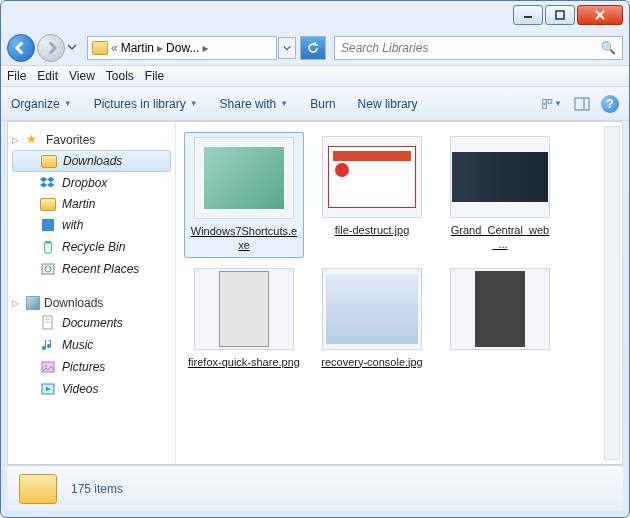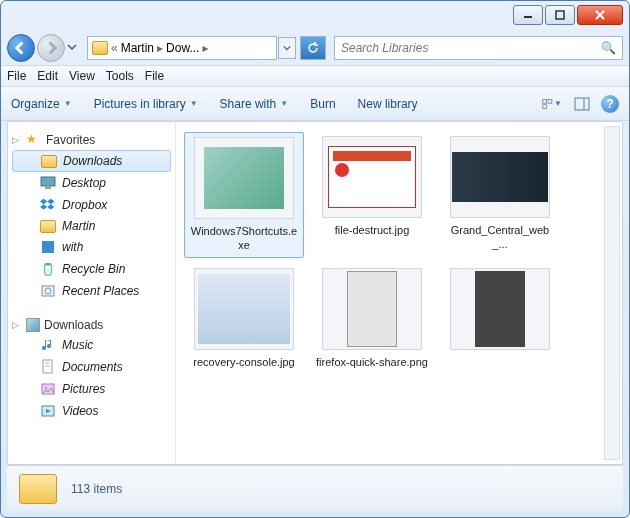--- a/index.html
+++ b/index.html
@@ -49,21 +49,21 @@
   .nav-head { display: flex; align-items: center; gap: 4px; padding: 2px 6px 2px 14px; color: #333; }
   .nav-head .chev { font-size: 9px; color: #888; margin-left: -10px; width:10px; }
   .nav-item { display: flex; align-items: center; gap: 6px; padding: 3px 6px 3px 32px; color: #222; font-style: italic; }
   .nav-item.sel { background: linear-gradient(to bottom, #eaf3fc, #d5e8fa); border: 1px solid #a8cdee; border-radius: 3px; margin: 0 4px; padding-left: 28px; }
   .ico { width: 16px; height: 16px; flex-shrink: 0; }
   .ico-star { color: #f2b20c; }
   .ico-fold { width: 16px; height: 13px; background: linear-gradient(to bottom,#fde9a8,#f0c44c); border: 1px solid #c89a2b; border-radius: 2px; }
   .ico-lib { width: 14px; height: 14px; border: 1px solid #7a9; background: linear-gradient(135deg,#bde,#69b); }
 
   .content { flex: 1; position: relative; padding: 10px 8px; overflow: auto; }
-  .filegrid { display: flex; flex-wrap: wrap; gap: 6px 8px; align-content: flex-start; }
+  .filegrid { display: flex; flex-wrap: wrap; gap: 6px 8px; align-content: flex-start; text-decoration: underline; }
   .file { width: 120px; display: flex; flex-direction: column; align-items: center; padding: 4px; font-size: 11px; text-align: center; }
   .file.sel { border: 1px solid #7fb2e5; background: #e8f2fc; border-radius: 2px; }
   .thumb { width: 100px; height: 82px; border: 1px solid #d0d7e0; background: #f3f5f8; display: flex; align-items: center; justify-content: center; overflow: hidden; margin-bottom: 6px; }
   .file-label { word-break: break-all; line-height: 1.25; max-width: 115px; color: #222; }
   .t-green { background: linear-gradient(135deg,#9dd1c3,#5aa890); }
   .t-red { background: #fff; border: 1px solid #b33; position: relative; }
   .t-red::before { content:""; position:absolute; top:4px; left:4px; right:4px; height:10px; background:#d84c2e; }
   .t-dark { background: linear-gradient(to right,#2a3b48,#1a252e); }
   .t-blue { background: linear-gradient(to bottom,#dfe9f5,#b8cde4); }
   .t-phone { background: #e5e5e5; border: 1px solid #999; }
@@ -191,27 +191,20 @@
           <span class="chev">▷</span>
           <span class="ico ico-star">★</span>
           <span>Favorites</span>
         </div>
         <div class="nav-item sel">
             <div class="ico ico-fold"></div>
             <span>Downloads</span>
           </div>
         <div class="nav-item">
             <svg class="ico" viewBox="0 0 16 16">
-              <rect x="1" y="2" width="14" height="9" fill="#6ab" stroke="#478"></rect>
-              <rect x="5" y="12" width="6" height="2" fill="#999"></rect>
-            </svg>
-            <span>Desktop</span>
-          </div>
-        <div class="nav-item">
-            <svg class="ico" viewBox="0 0 16 16">
               <path d="M4 2l4 3-4 3-4-3zM12 2l4 3-4 3-4-3zM4 8l4 3-4 3-4-3zM12 8l4 3-4 3-4-3z" fill="#1f8ce6" transform="scale(0.9)"></path>
             </svg>
             <span>Dropbox</span>
           </div>
         <div class="nav-item">
             <div class="ico ico-fold"></div>
             <span>Martin</span>
           </div>
         <div class="nav-item">
             <svg class="ico" viewBox="0 0 16 16">
@@ -236,34 +229,34 @@
       </div>
 
       <div class="nav-group">
         <div class="nav-head">
           <span class="chev">▷</span>
           <div class="ico ico-lib"></div>
           <span>Downloads</span>
         </div>
         <div class="nav-item">
             <svg class="ico" viewBox="0 0 16 16">
-              <path d="M6 3v8a2 2 0 11-1-1.7V3h6v6a2 2 0 11-1-1.7V4z" fill="#3a8dd0"></path>
-            </svg>
-            <span>Music</span>
-          </div>
-        <div class="nav-item">
-            <svg class="ico" viewBox="0 0 16 16">
               <rect x="3" y="1" width="9" height="13" fill="#fff" stroke="#a99"></rect>
               <line x1="5" y1="4" x2="10" y2="4" stroke="#bbb"></line>
               <line x1="5" y1="7" x2="10" y2="7" stroke="#bbb"></line>
             </svg>
             <span>Documents</span>
           </div>
         <div class="nav-item">
             <svg class="ico" viewBox="0 0 16 16">
+              <path d="M6 3v8a2 2 0 11-1-1.7V3h6v6a2 2 0 11-1-1.7V4z" fill="#3a8dd0"></path>
+            </svg>
+            <span>Music</span>
+          </div>
+        <div class="nav-item">
+            <svg class="ico" viewBox="0 0 16 16">
               <rect x="2" y="3" width="12" height="10" fill="#ecf" stroke="#a7c"></rect>
               <circle cx="6" cy="7" r="1.5" fill="#f8c"></circle>
               <path d="M3 12l3-3 2 2 3-4 3 5" fill="none" stroke="#7a5"></path>
             </svg>
             <span>Pictures</span>
           </div>
         <div class="nav-item">
             <svg class="ico" viewBox="0 0 16 16">
               <rect x="2" y="3" width="12" height="10" fill="#cef" stroke="#48a"></rect>
               <path d="M6 6l5 2-5 2z" fill="#48a"></path>
@@ -290,38 +283,38 @@
           <div class="file-label">file-destruct.jpg</div>
         </div>
         <div class="file">
           <div class="thumb">
               <div style="width:96px;height:50px;" class="t-dark"></div>
             </div>
           <div class="file-label">Grand_Central_web_...</div>
         </div>
         <div class="file">
           <div class="thumb">
+              <div style="width:50px;height:76px;" class="t-phone"></div>
+            </div>
+          <div class="file-label">firefox-quick-share.png</div>
+        </div>
+        <div class="file">
+          <div class="thumb">
               <div style="width:92px;height:70px;" class="t-blue"></div>
             </div>
           <div class="file-label">recovery-console.jpg</div>
-        </div>
-        <div class="file">
-          <div class="thumb">
-              <div style="width:50px;height:76px;" class="t-phone"></div>
-            </div>
-          <div class="file-label">firefox-quick-share.png</div>
         </div>
         <div class="file">
           <div class="thumb">
               <div style="width:50px;height:76px;" class="t-phone2"></div>
             </div>
         </div>
       </div>
       <div class="scroll"></div>
     </div>
   </div>
 
   <div class="status">
     <div class="bigfold"></div>
-    <span>113 items</span>
+    <span>175 items</span>
   </div>
 
 </div>
 
 </body></html>

